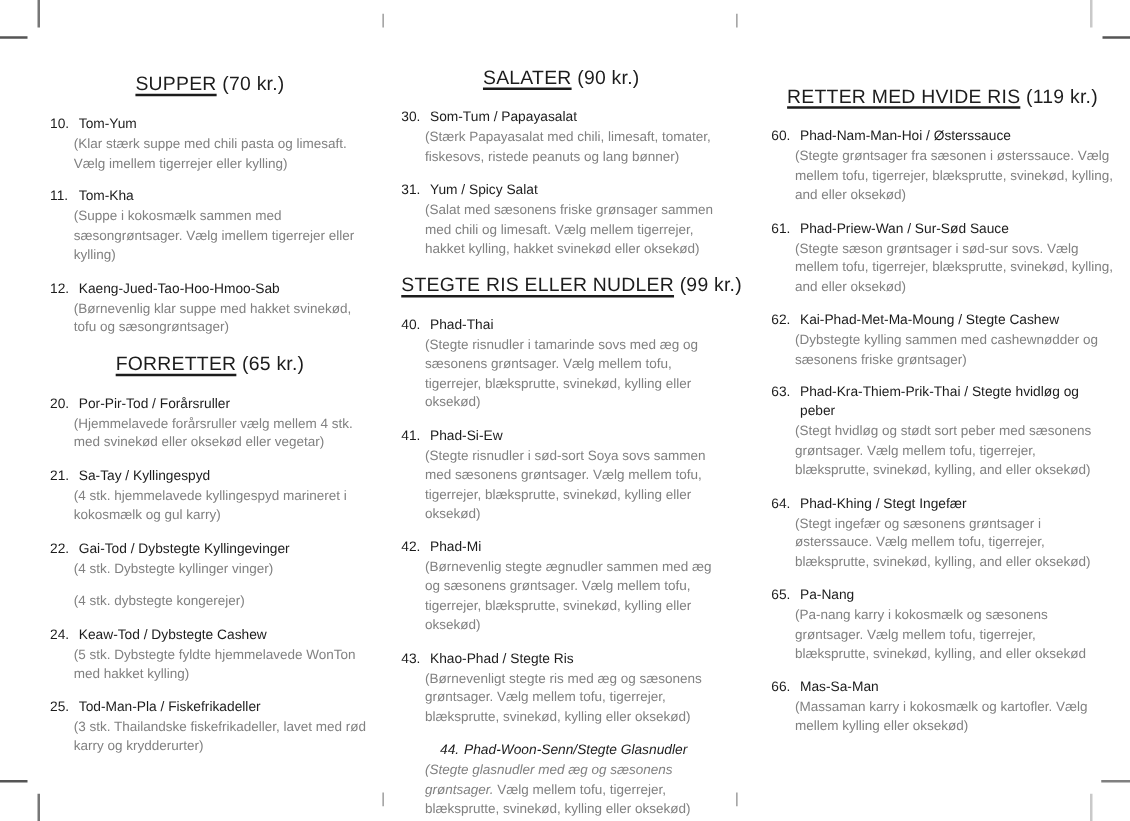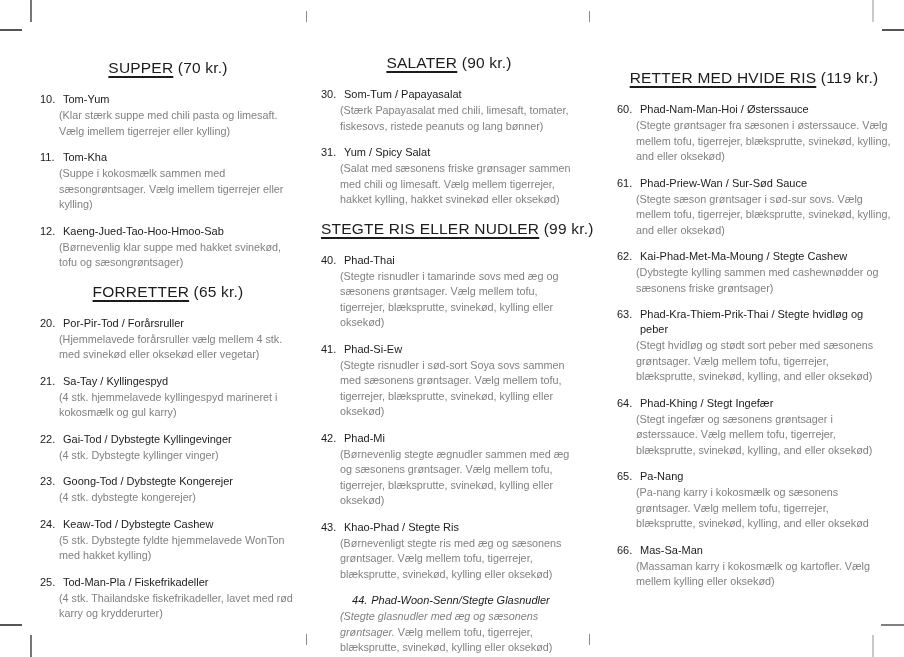--- a/index.html
+++ b/index.html
@@ -80,30 +80,29 @@
     </div>
     <div class="item">
       <div class="head"><span class="num">21.</span><span>Sa-Tay / Kyllingespyd</span></div>
       <div class="desc">(4 stk. hjemmelavede kyllingespyd marineret i kokosmælk og gul karry)</div>
     </div>
     <div class="item">
       <div class="head"><span class="num">22.</span><span>Gai-Tod / Dybstegte Kyllingevinger</span></div>
       <div class="desc">(4 stk. Dybstegte kyllinger vinger)</div>
     </div>
     <div class="item">
-      <div class="head"><span class="num">23.</span><span>Goong-Tod / Dybstegte Kongerejer</span></div>
       <div class="desc">(4 stk. dybstegte kongerejer)</div>
     </div>
     <div class="item">
       <div class="head"><span class="num">24.</span><span>Keaw-Tod / Dybstegte Cashew</span></div>
       <div class="desc">(5 stk. Dybstegte fyldte hjemmelavede WonTon med hakket kylling)</div>
     </div>
     <div class="item">
       <div class="head"><span class="num">25.</span><span>Tod-Man-Pla / Fiskefrikadeller</span></div>
-      <div class="desc">(4 stk. Thailandske fiskefrikadeller, lavet med rød karry og krydderurter)</div>
+      <div class="desc">(3 stk. Thailandske fiskefrikadeller, lavet med rød karry og krydderurter)</div>
     </div>
   </div>
 
   <div class="col col2">
     <h2 class="heading"><span class="hname">SALATER</span> <span class="hprice">(90 kr.)</span></h2>
 
     <div class="item">
       <div class="head"><span class="num">30.</span><span>Som-Tum / Papayasalat</span></div>
       <div class="desc">(Stærk Papayasalat med chili, limesaft, tomater, fiskesovs, ristede peanuts og lang bønner)</div>
     </div>

